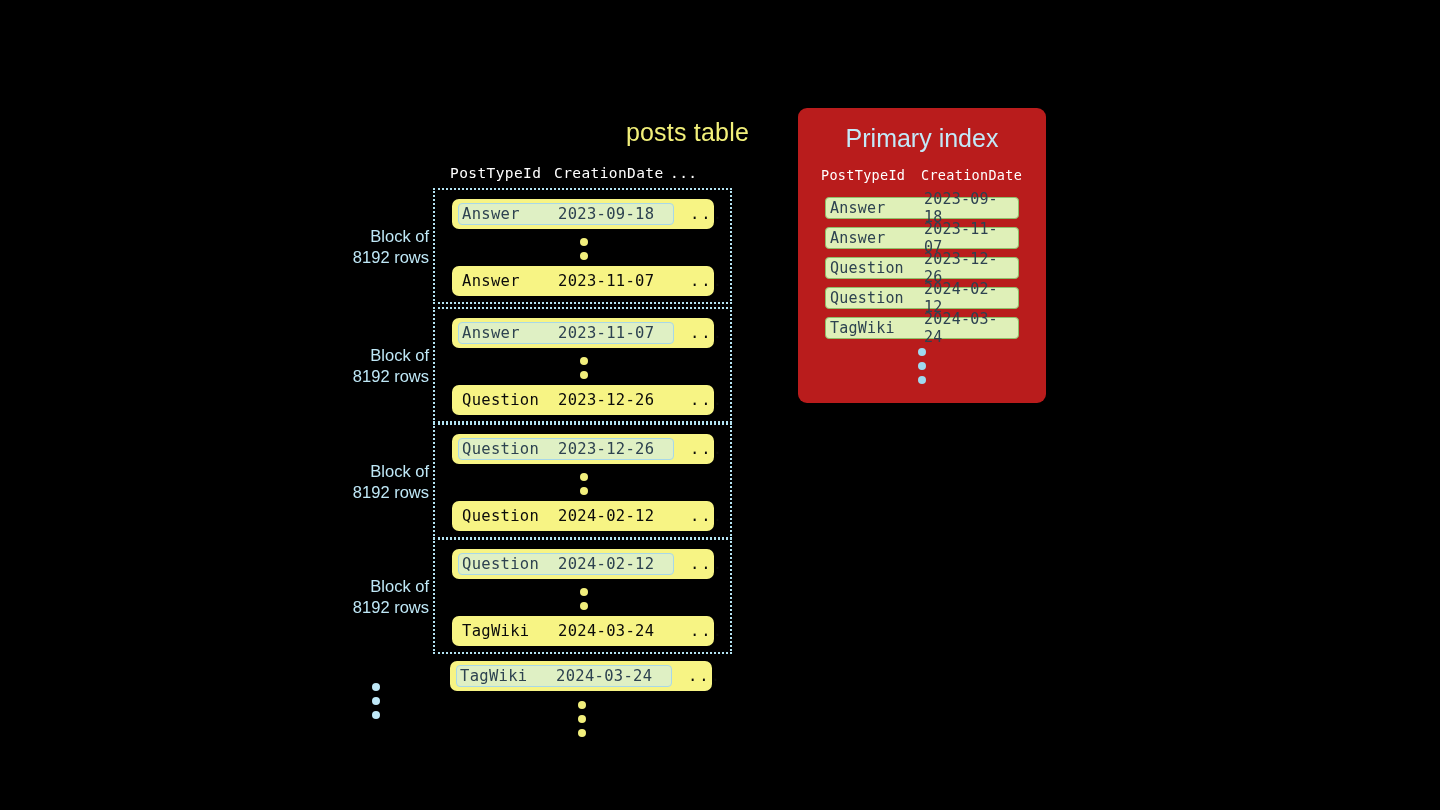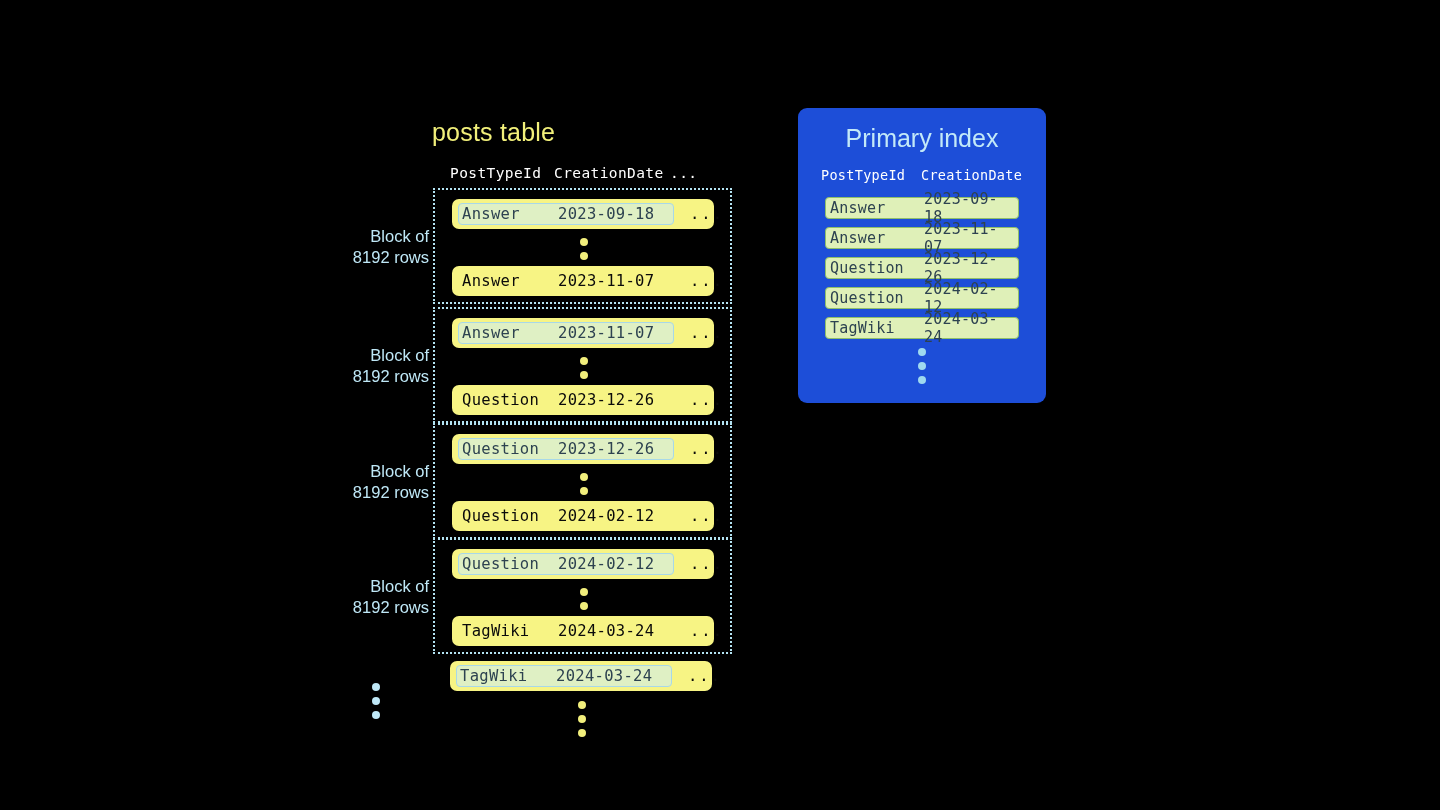--- a/index.html
+++ b/index.html
@@ -19,24 +19,24 @@
   #posts-table {
     position: absolute;
     left: 330px;
     top: 118px;
     width: 410px;
     height: 620px;
   }
 
   #posts-title {
     position: absolute;
-    left: 102px;
+    left: 119px;
     top: 0px;
     width: 300px;
-    text-align: left;
+    text-align: right;
     font-size: 25px;
     color: #f2f07a;
     font-family: "Liberation Sans", sans-serif;
     letter-spacing: 0.2px;
   }
 
   #posts-colheaders {
     position: absolute;
     left: 120px;
     top: 47px;
@@ -126,21 +126,21 @@
   }
   .vdots.blue i { background: #bfe8f7; }
 
   
   #primary-index {
     position: absolute;
     left: 798px;
     top: 108px;
     width: 248px;
     height: 295px;
-    background: #1d4ed8;
+    background: #b91c1c;
     border-radius: 9px;
   }
   #index-title {
     position: absolute;
     left: 0;
     top: 16px;
     width: 100%;
     text-align: center;
     font-size: 25px;
     color: #c3e9f8;

